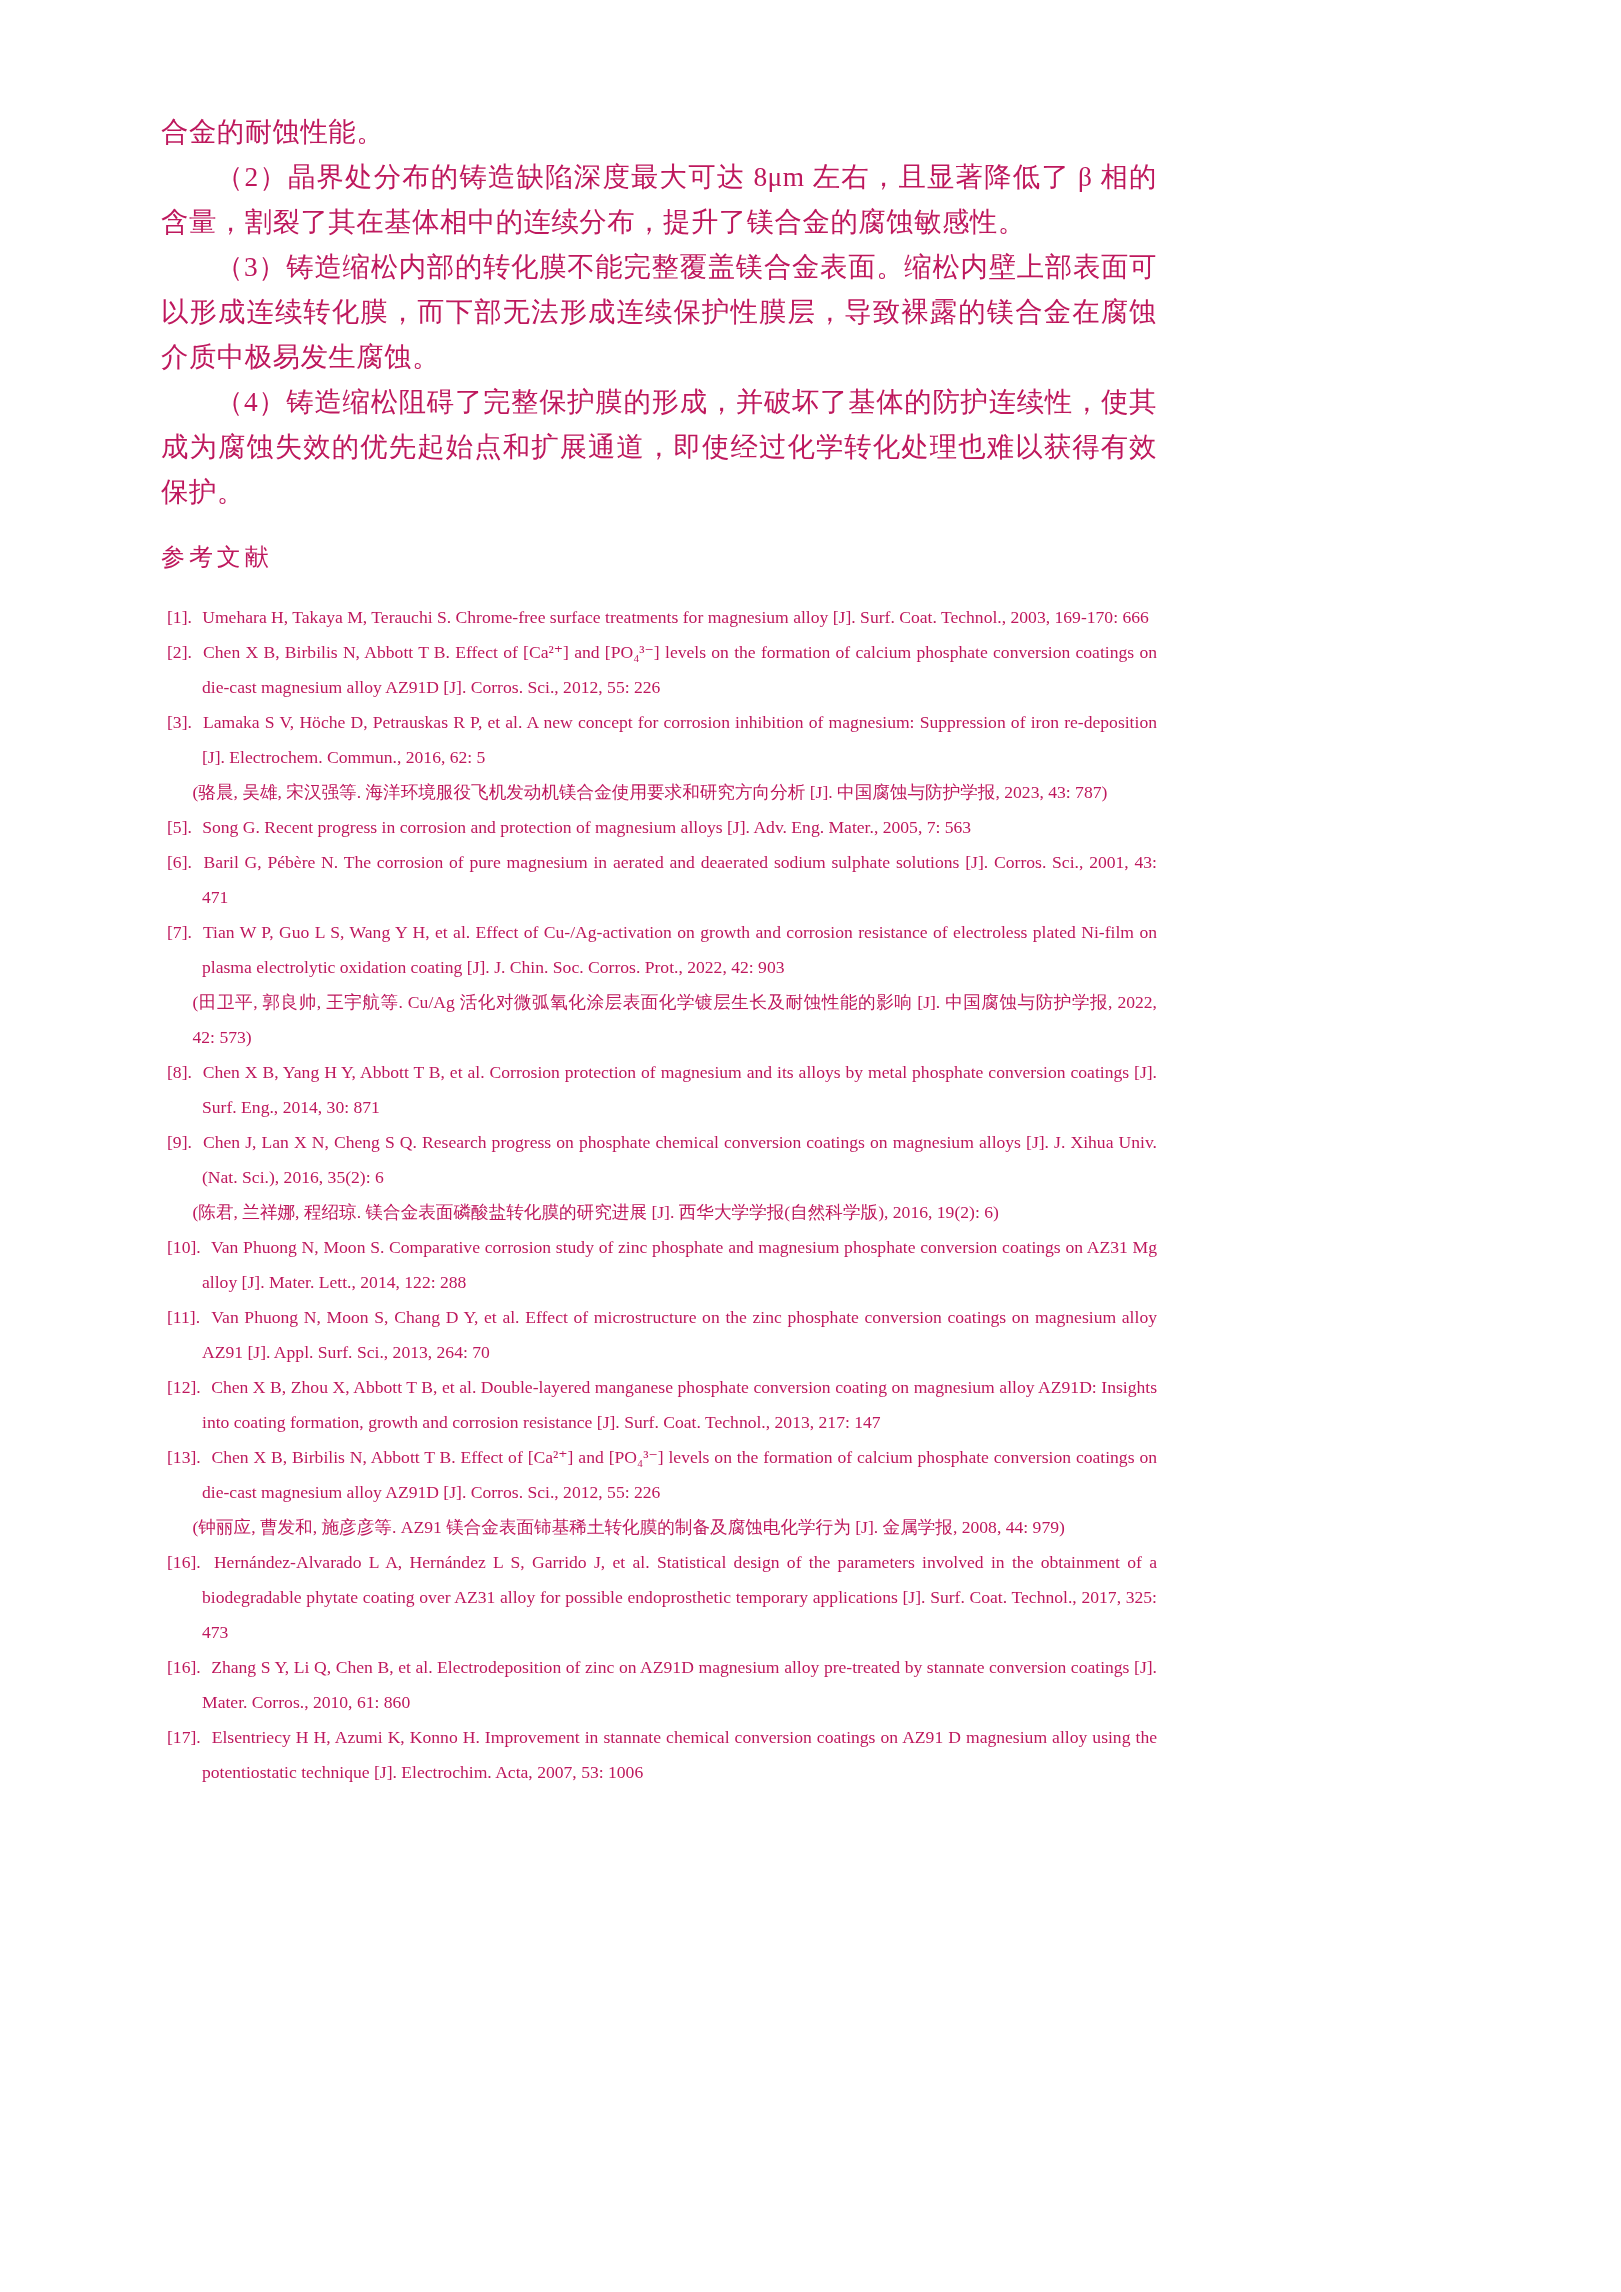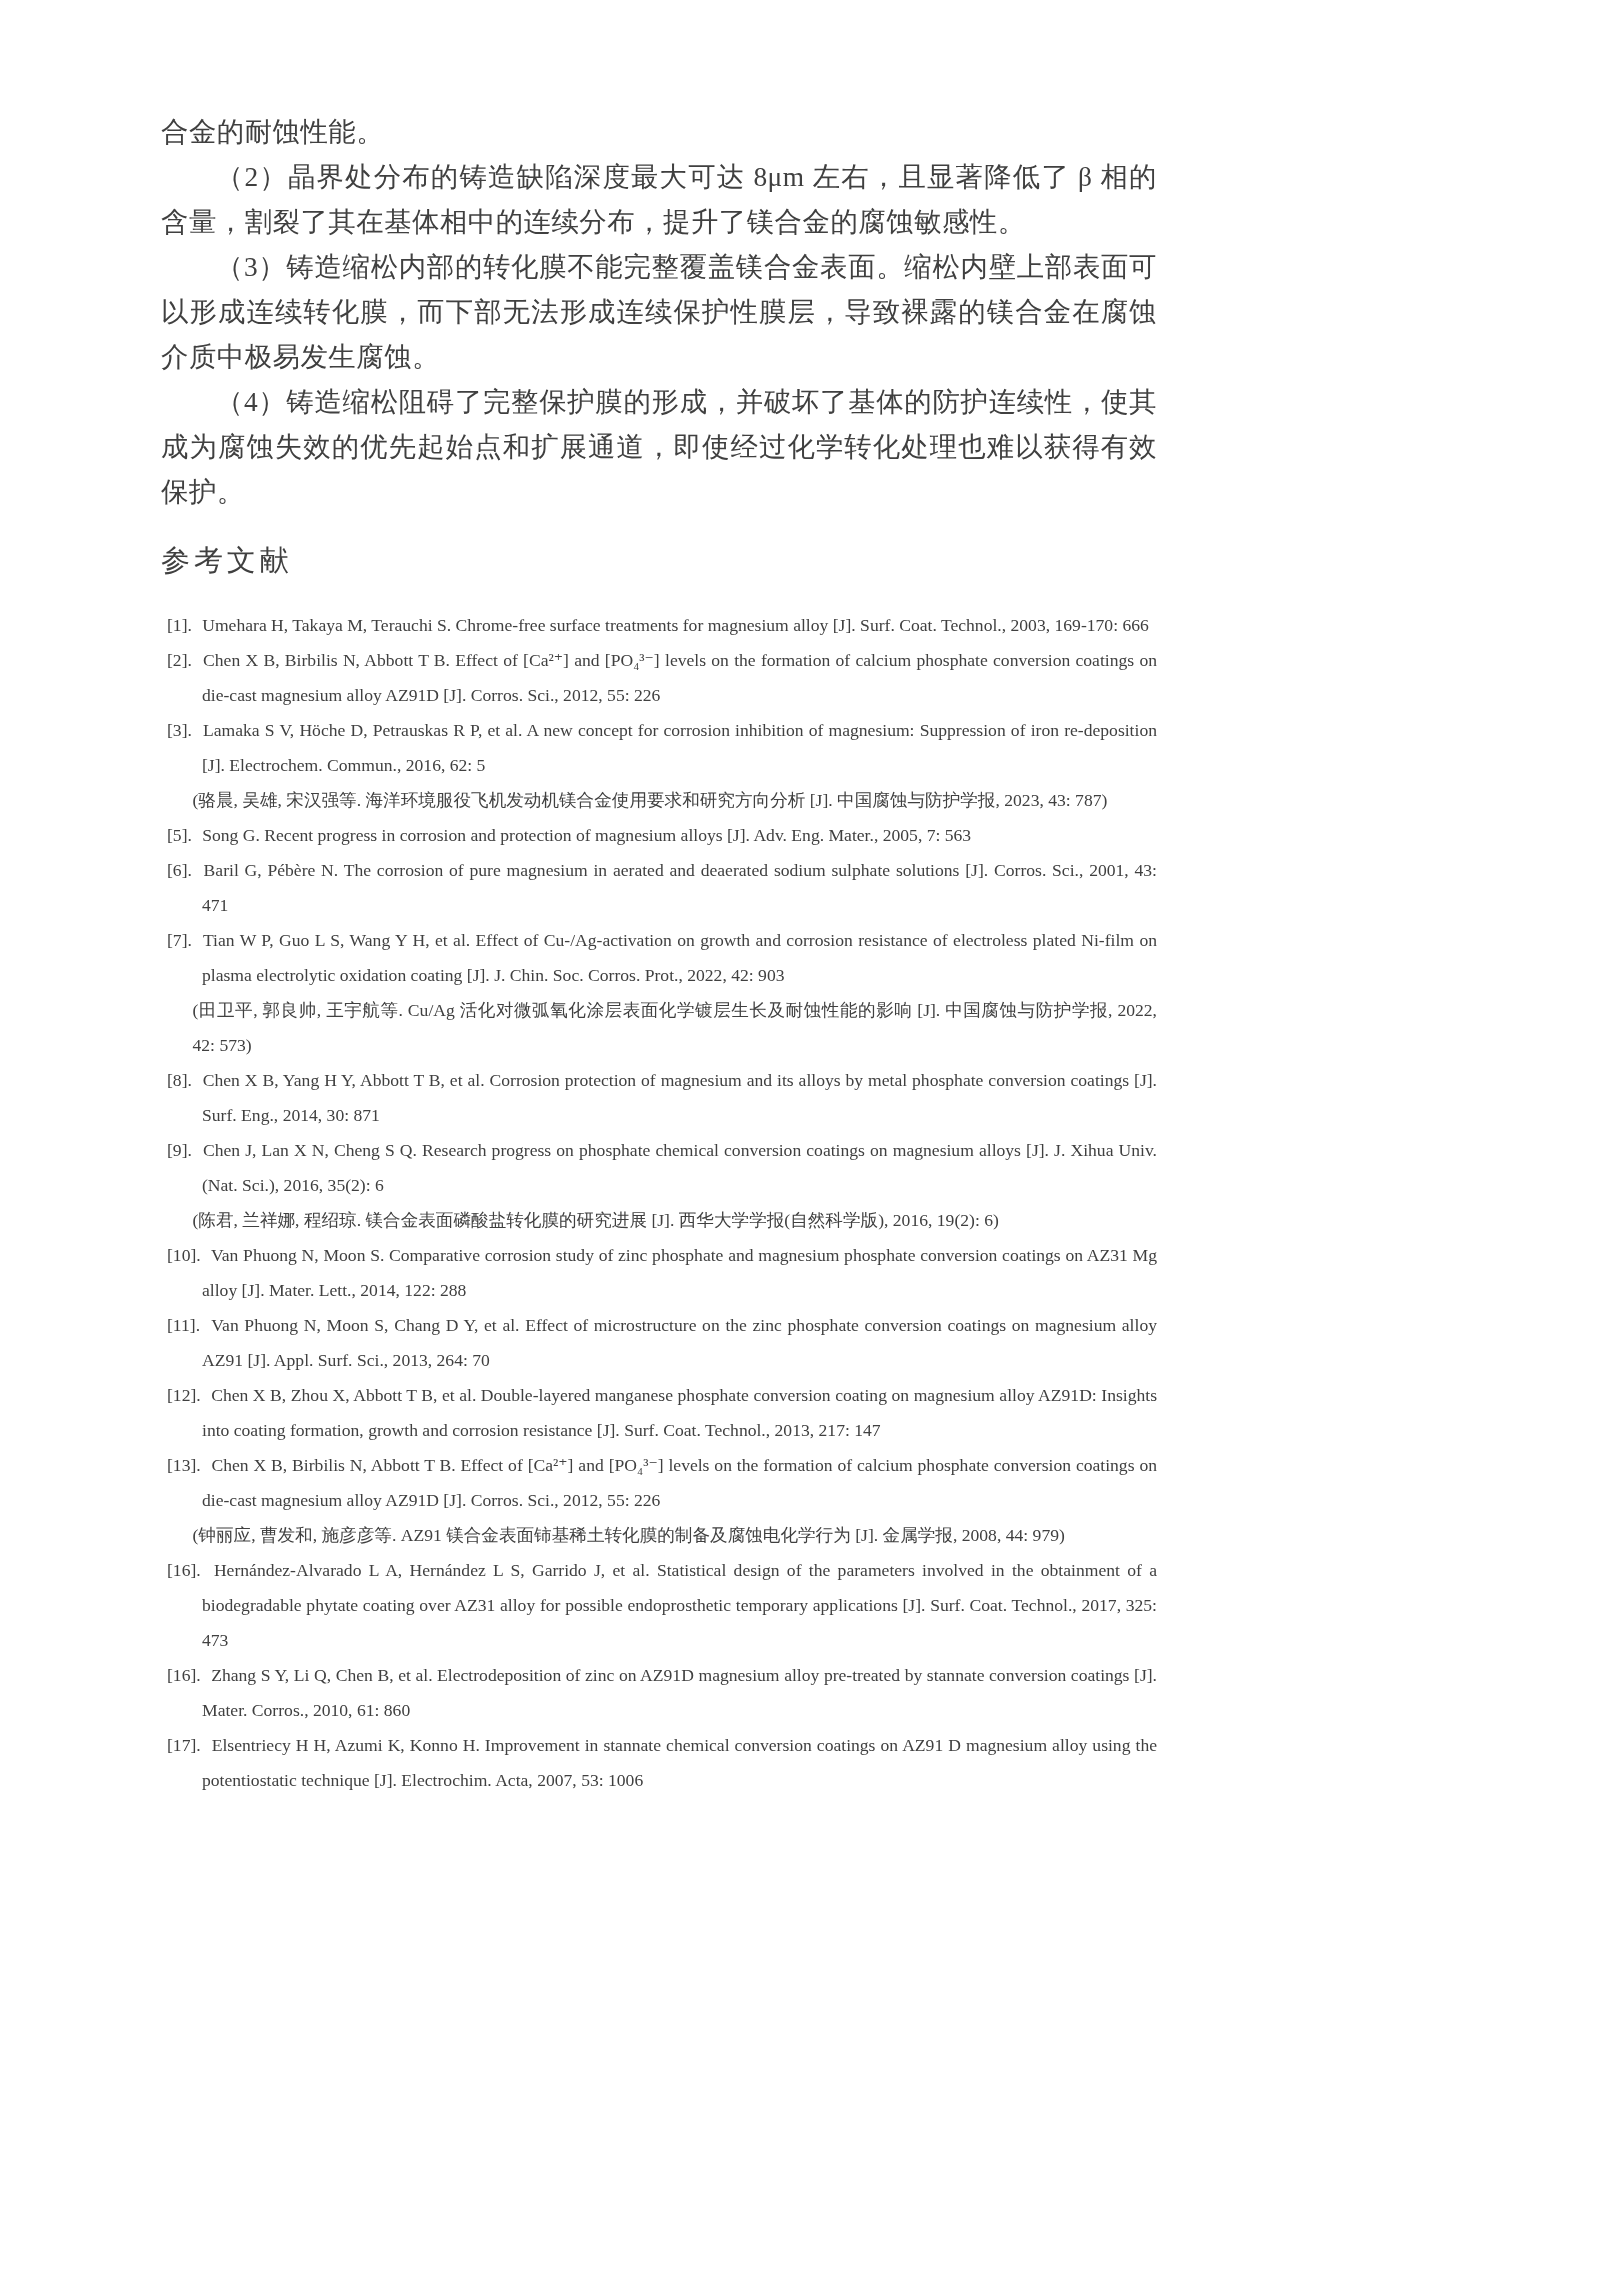--- a/index.html
+++ b/index.html
@@ -5,38 +5,38 @@
   html, body {
     margin: 0;
     padding: 0;
     background: #ffffff;
   }
   .sheet {
     position: relative;
     width: 1318px;
     height: 2293px;
     background: #ffffff;
-    color: #404040;
+    color: #be185d;
     font-family: "Liberation Serif", "DejaVu Serif", serif;
     box-sizing: border-box;
     padding: 110px 161px 0 161px;
     overflow: hidden;
   }
   .body-zh {
     font-size: 27.4px;
     line-height: 45px;
     text-align: justify;
     margin: 0;
     letter-spacing: 0.5px;
   }
   .body-zh.indent {
     text-indent: 2em;
   }
   .refs-heading {
-    font-size: 29px;
+    font-size: 24px;
     font-weight: 400;
     letter-spacing: 3.9px;
     margin: 25.5px 0 27.4px 0;
   }
   .refs-list {
     font-size: 17.6px;
     line-height: 35px;
     margin-left: 6px;
   }
   .ref {

